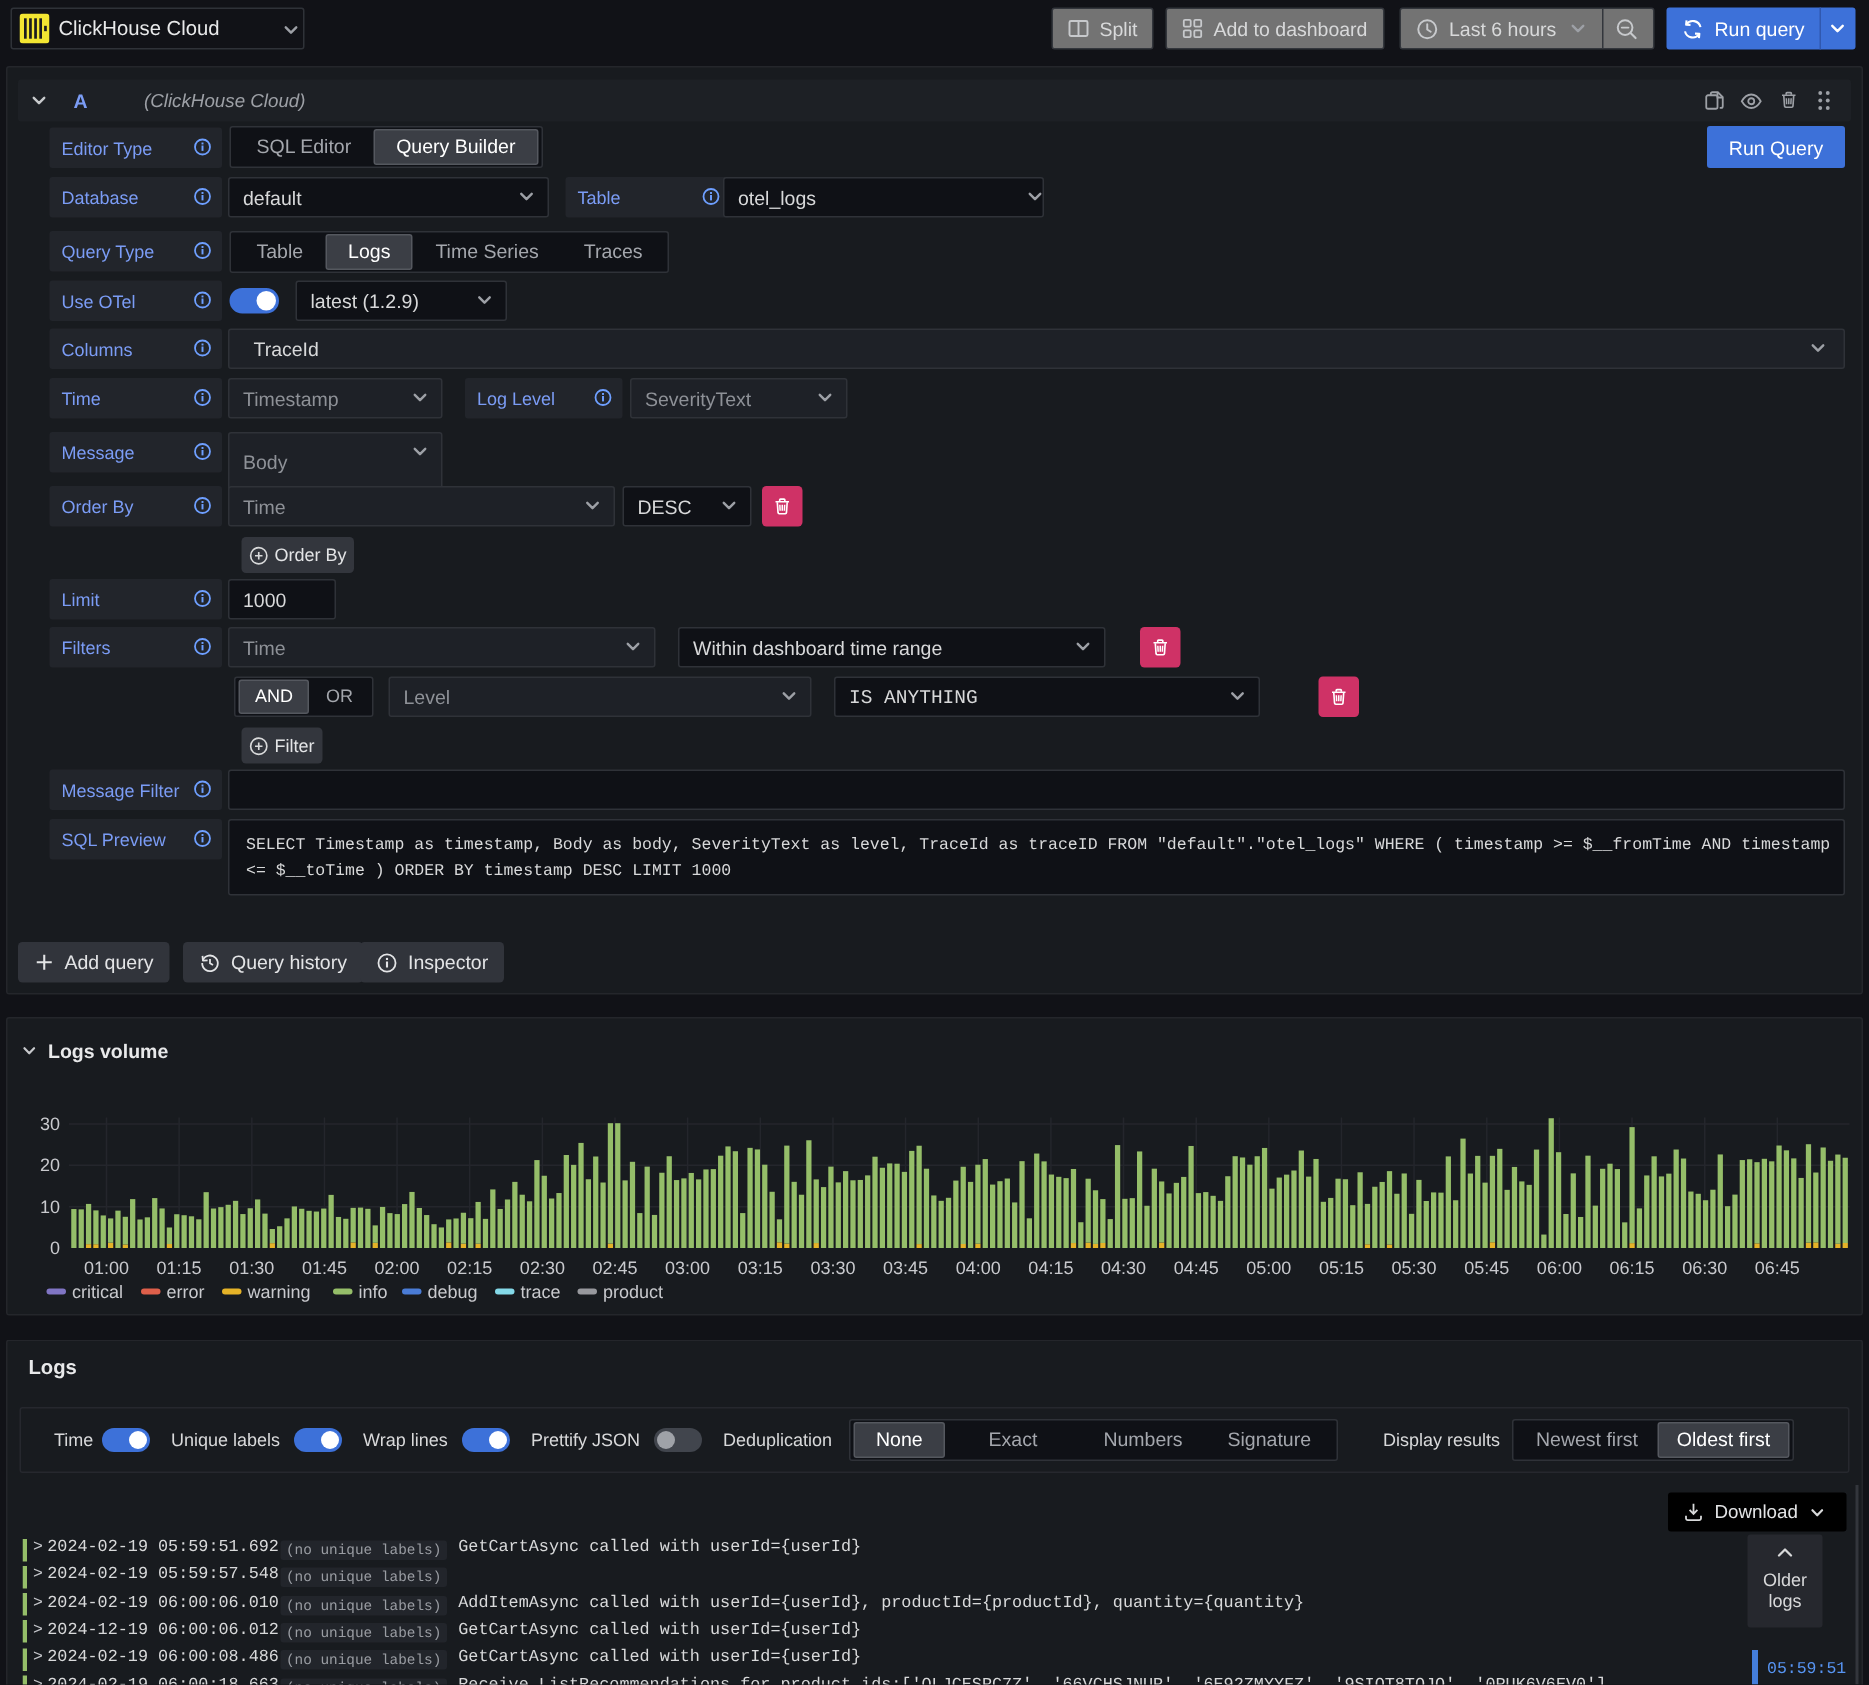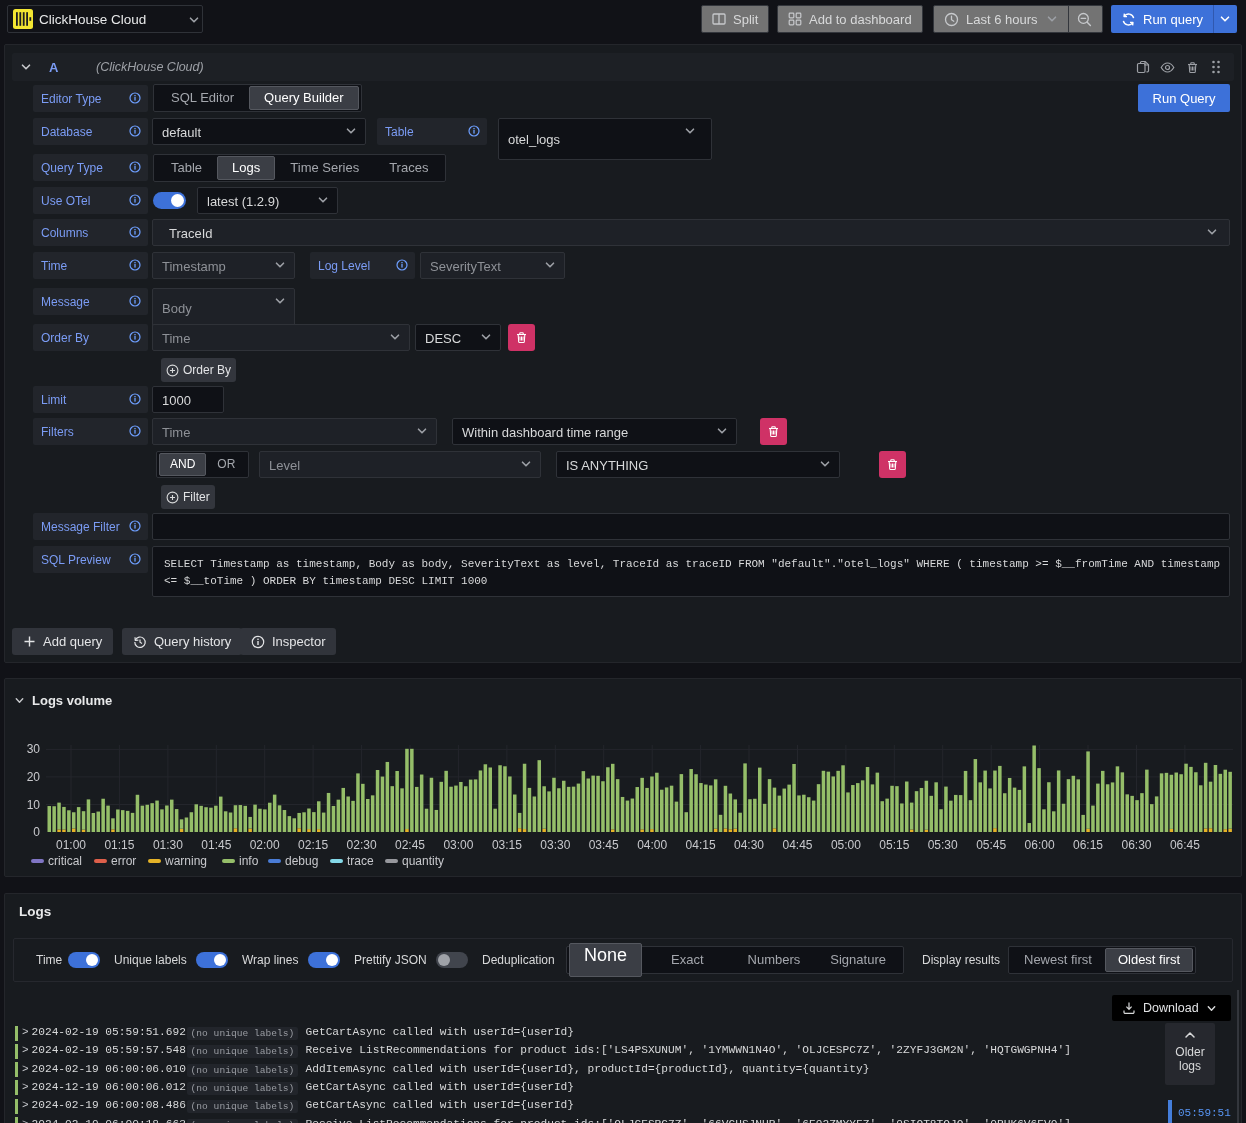--- a/index.html
+++ b/index.html
@@ -133,21 +133,21 @@
     <path d="M2.5 4.2 L6 7.8 L9.5 4.2" fill="none" stroke="#9DA0A6" stroke-width="1.6" stroke-linecap="round" stroke-linejoin="round"></path>
   </svg>
 <div class="lbl" style="left:377px;top:118px;width:110px;height:27px;">
     <span style="position:absolute;left:8px;top:50%;transform:translateY(-50%)">Table</span>
   </div>
 <svg style="position:absolute;left:468px;top:125px" width="12" height="12" viewBox="0 0 12 12">
     <circle cx="6" cy="6" r="5" fill="none" stroke="#6E9FFF" stroke-width="1.2"></circle>
     <rect x="5.35" y="5" width="1.3" height="3.6" fill="#6E9FFF"></rect>
     <rect x="5.35" y="3" width="1.3" height="1.3" fill="#6E9FFF"></rect>
   </svg>
-<div class="sel" style="left:498px;top:118px;width:214px;height:42px;">
+<div class="sel" style="left:482px;top:118px;width:214px;height:27px;">
     <span style="position:absolute;left:9px;top:50%;transform:translateY(-50%);color:#D8D9DA;font-weight:400;white-space:nowrap">otel_logs</span>
   </div>
 <svg style="position:absolute;left:684px;top:125px" width="12" height="12" viewBox="0 0 12 12">
     <path d="M2.5 4.2 L6 7.8 L9.5 4.2" fill="none" stroke="#9DA0A6" stroke-width="1.6" stroke-linecap="round" stroke-linejoin="round"></path>
   </svg>
 <div class="lbl" style="left:33px;top:154px;width:115px;height:27px;">
     <span style="position:absolute;left:8px;top:50%;transform:translateY(-50%)">Query Type</span>
   </div>
 <svg style="position:absolute;left:129px;top:161px" width="12" height="12" viewBox="0 0 12 12">
     <circle cx="6" cy="6" r="5" fill="none" stroke="#6E9FFF" stroke-width="1.2"></circle>
@@ -310,21 +310,21 @@
 <div class="rgrp" style="left:156px;top:451px;height:27px">
     <span class="rbi on" style="height:23px;line-height:21px;padding:0 10px;font-size:12px">AND</span>
     <span class="rbi" style="height:23px;line-height:21px;padding:0 10px;font-size:12px">OR</span>
   </div>
 <div class="sel light" style="left:259px;top:451px;width:282px;height:27px;">
     <span style="position:absolute;left:9px;top:50%;transform:translateY(-50%);color:#8E9197;font-weight:400;white-space:nowrap">Level</span>
   </div>
 <svg style="position:absolute;left:520px;top:458px" width="12" height="12" viewBox="0 0 12 12">
     <path d="M2.5 4.2 L6 7.8 L9.5 4.2" fill="none" stroke="#9DA0A6" stroke-width="1.6" stroke-linecap="round" stroke-linejoin="round"></path>
   </svg>
-<div class="sel" style="left:556px;top:451px;width:284px;height:27px;">
+<div class="sel" style="left:556px;top:451px;width:284px;height:27px;font-family:Liberation Mono, monospace;">
     <span style="position:absolute;left:9px;top:50%;transform:translateY(-50%);color:#D8D9DA;font-weight:500;white-space:nowrap">IS ANYTHING</span>
   </div>
 <svg style="position:absolute;left:819px;top:458px" width="12" height="12" viewBox="0 0 12 12">
     <path d="M2.5 4.2 L6 7.8 L9.5 4.2" fill="none" stroke="#9DA0A6" stroke-width="1.6" stroke-linecap="round" stroke-linejoin="round"></path>
   </svg>
 <div style="position:absolute;left:879px;top:451px;width:27px;height:27px;background:#CF3266;border-radius:3px;display:flex;align-items:center;justify-content:center">
     <svg width="13" height="13" viewBox="0 0 13 13">
       <path d="M2 3.5 H11" stroke="#fff" stroke-width="1.1" fill="none"></path>
       <path d="M4.8 3.2 V2.2 a0.5 0.5 0 0 1 .5 -.5 h2.4 a0.5 0.5 0 0 1 .5 .5 V3.2" stroke="#fff" stroke-width="1.1" fill="none"></path>
       <path d="M3.2 3.8 l0.5 7 a0.8 0.8 0 0 0 .8 .7 h4 a0.8 0.8 0 0 0 .8 -.7 l0.5 -7" stroke="#fff" stroke-width="1.1" fill="none"></path>
@@ -711,21 +711,21 @@
 <span class="abs" style="left:111px;top:854px;font-size:12px;color:#C8C9CD">error</span>
 <div class="abs" style="left:148px;top:859px;width:13px;height:4px;border-radius:2px;background:#E5B328"></div>
 <span class="abs" style="left:165px;top:854px;font-size:12px;color:#C8C9CD">warning</span>
 <div class="abs" style="left:222px;top:859px;width:13px;height:4px;border-radius:2px;background:#95BE69"></div>
 <span class="abs" style="left:239px;top:854px;font-size:12px;color:#C8C9CD">info</span>
 <div class="abs" style="left:268px;top:859px;width:13px;height:4px;border-radius:2px;background:#4A7CD6"></div>
 <span class="abs" style="left:285px;top:854px;font-size:12px;color:#C8C9CD">debug</span>
 <div class="abs" style="left:330px;top:859px;width:13px;height:4px;border-radius:2px;background:#84D9E8"></div>
 <span class="abs" style="left:347px;top:854px;font-size:12px;color:#C8C9CD">trace</span>
 <div class="abs" style="left:385px;top:859px;width:13px;height:4px;border-radius:2px;background:#97989D"></div>
-<span class="abs" style="left:402px;top:854px;font-size:12px;color:#C8C9CD">quantity</span>
+<span class="abs" style="left:402px;top:854px;font-size:12px;color:#C8C9CD">product</span>
 <div class="panel" style="left:4px;top:893px;width:1238px;height:240px;border-bottom:none"></div>
 <span class="abs" style="left:19px;top:904px;font-size:13.5px;font-weight:600;color:#E8E9EA">Logs</span>
 <div class="abs" style="left:13px;top:938px;width:1220px;height:44px;border:1px solid #26282E;border-radius:2px"></div>
 <span class="abs" style="left:36px;top:953px;font-size:12px;font-weight:500;color:#D8D9DA">Time</span>
 <div style="position:absolute;left:68px;top:952px;width:32px;height:16px;border-radius:8.0px;background:#3D71D9">
     <div style="position:absolute;right:2px;top:2px;width:12px;height:12px;border-radius:50%;background:#fff"></div>
   </div>
 <span class="abs" style="left:114px;top:953px;font-size:12px;font-weight:500;color:#D8D9DA">Unique labels</span>
 <div style="position:absolute;left:196px;top:952px;width:32px;height:16px;border-radius:8.0px;background:#3D71D9">
     <div style="position:absolute;right:2px;top:2px;width:12px;height:12px;border-radius:50%;background:#fff"></div>
@@ -733,21 +733,21 @@
 <span class="abs" style="left:242px;top:953px;font-size:12px;font-weight:500;color:#D8D9DA">Wrap lines</span>
 <div style="position:absolute;left:308px;top:952px;width:32px;height:16px;border-radius:8.0px;background:#3D71D9">
     <div style="position:absolute;right:2px;top:2px;width:12px;height:12px;border-radius:50%;background:#fff"></div>
   </div>
 <span class="abs" style="left:354px;top:953px;font-size:12px;font-weight:500;color:#D8D9DA">Prettify JSON</span>
 <div style="position:absolute;left:436px;top:952px;width:32px;height:16px;border-radius:8.0px;background:#41454D">
     <div style="position:absolute;left:2px;top:2px;width:12px;height:12px;border-radius:50%;background:#9fa2a8"></div>
   </div>
 <span class="abs" style="left:482px;top:953px;font-size:12px;font-weight:500;color:#D8D9DA">Deduplication</span>
 <div class="rgrp" style="left:566px;top:946px;height:28px">
-    <span class="rbi on" style="height:34px;line-height:22px;padding:0 14px;font-size:18px">None</span>
+    <span class="rbi on" style="height:24px;line-height:22px;padding:0 14px;font-size:13px">None</span>
     <span class="rbi" style="height:24px;line-height:22px;padding:0 28px;font-size:13px">Exact</span>
     <span class="rbi" style="height:24px;line-height:22px;padding:0 14px;font-size:13px">Numbers</span>
     <span class="rbi" style="height:24px;line-height:22px;padding:0 14px;font-size:13px">Signature</span>
   </div>
 <span class="abs" style="left:922px;top:953px;font-size:12px;font-weight:500;color:#D8D9DA">Display results</span>
 <div class="rgrp" style="left:1008px;top:946px;height:28px">
     <span class="rbi" style="height:24px;line-height:22px;padding:0 12px;font-size:13px">Newest first</span>
     <span class="rbi on" style="height:24px;line-height:22px;padding:0 12px;font-size:13px">Oldest first</span>
   </div>
 <div class="abs" style="left:1112px;top:995px;width:119px;height:26px;background:#000000;border-radius:2px;display:flex;align-items:center;padding:0 10px;font-size:12.5px;font-weight:500;color:#E3E4E6"><svg width="14" height="14" viewBox="0 0 14 14" style="margin-right:7px">
@@ -761,21 +761,20 @@
     <span class="mono" style="position:absolute;left:7px;top:2px;font-size:11px;color:#C5C7CB">&gt;</span>
     <span class="mono" style="position:absolute;left:16.5px;top:2px;font-size:11.2px;color:#D8D9DA;white-space:pre">2024-02-19 05:59:51.692</span>
     <span class="mono" style="position:absolute;left:171.6px;top:3px;font-size:9.6px;color:#9A9DA3;background:#22252B;border-radius:2px;padding:1px 4px;white-space:pre">(no unique labels)</span>
     <span class="mono" style="position:absolute;left:290.5px;top:2px;font-size:11.2px;color:#D8D9DA;white-space:pre">GetCartAsync called with userId={userId}</span>
   </div>
 <div class="abs" style="left:15px;top:1042.3px;width:1217px;height:18px;overflow:hidden">
     <div style="position:absolute;left:0;top:1.5px;width:3px;height:15px;background:#95BE69"></div>
     <span class="mono" style="position:absolute;left:7px;top:2px;font-size:11px;color:#C5C7CB">&gt;</span>
     <span class="mono" style="position:absolute;left:16.5px;top:2px;font-size:11.2px;color:#D8D9DA;white-space:pre">2024-02-19 05:59:57.548</span>
     <span class="mono" style="position:absolute;left:171.6px;top:3px;font-size:9.6px;color:#9A9DA3;background:#22252B;border-radius:2px;padding:1px 4px;white-space:pre">(no unique labels)</span>
-    <span class="mono" style="position:absolute;left:290.5px;top:2px;font-size:11.2px;color:#D8D9DA;white-space:pre">Receive ListRecommendations for product ids:['LS4PSXUNUM', '1YMWWN1N4O', 'OLJCESPC7Z', '2ZYFJ3GM2N', 'HQTGWGPNH4']</span>
   </div>
 <div class="abs" style="left:15px;top:1060.6px;width:1217px;height:18px;overflow:hidden">
     <div style="position:absolute;left:0;top:1.5px;width:3px;height:15px;background:#95BE69"></div>
     <span class="mono" style="position:absolute;left:7px;top:2px;font-size:11px;color:#C5C7CB">&gt;</span>
     <span class="mono" style="position:absolute;left:16.5px;top:2px;font-size:11.2px;color:#D8D9DA;white-space:pre">2024-02-19 06:00:06.010</span>
     <span class="mono" style="position:absolute;left:171.6px;top:3px;font-size:9.6px;color:#9A9DA3;background:#22252B;border-radius:2px;padding:1px 4px;white-space:pre">(no unique labels)</span>
     <span class="mono" style="position:absolute;left:290.5px;top:2px;font-size:11.2px;color:#D8D9DA;white-space:pre">AddItemAsync called with userId={userId}, productId={productId}, quantity={quantity}</span>
   </div>
 <div class="abs" style="left:15px;top:1078.9px;width:1217px;height:18px;overflow:hidden">
     <div style="position:absolute;left:0;top:1.5px;width:3px;height:15px;background:#95BE69"></div>

